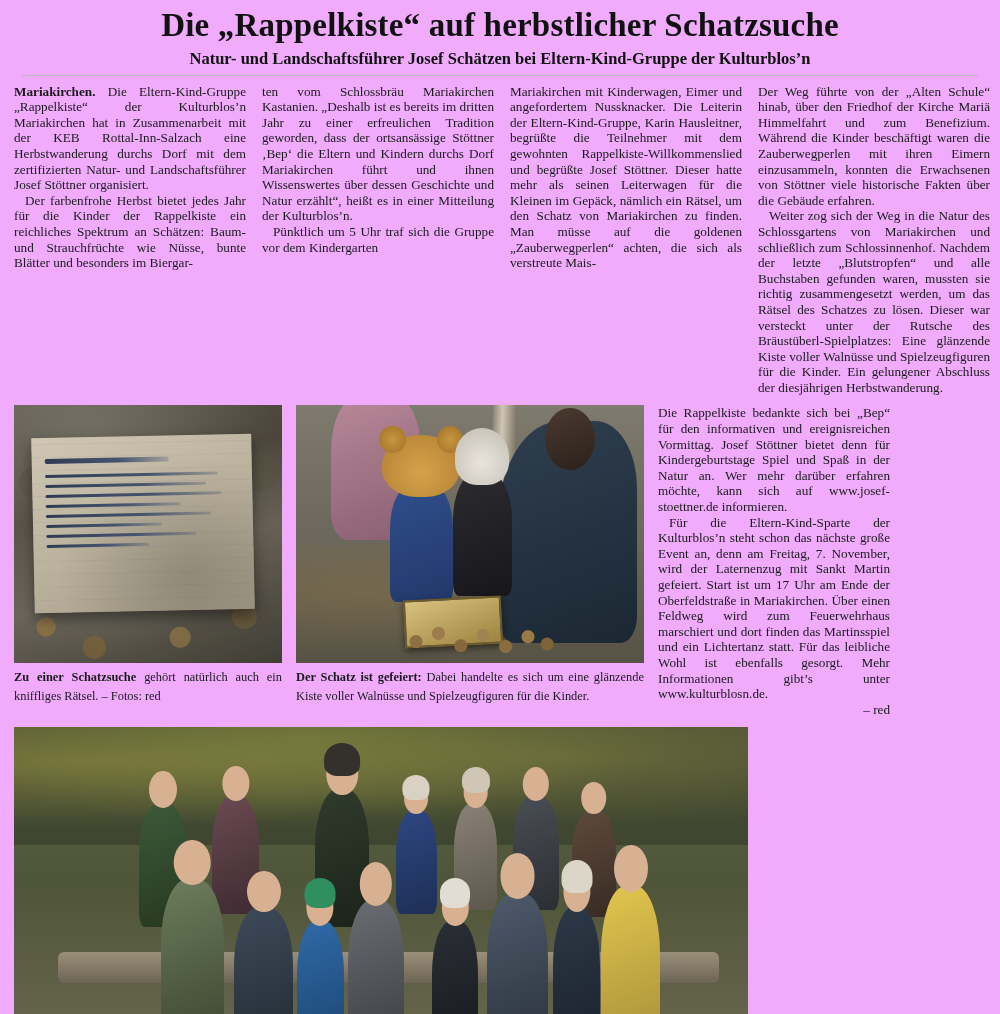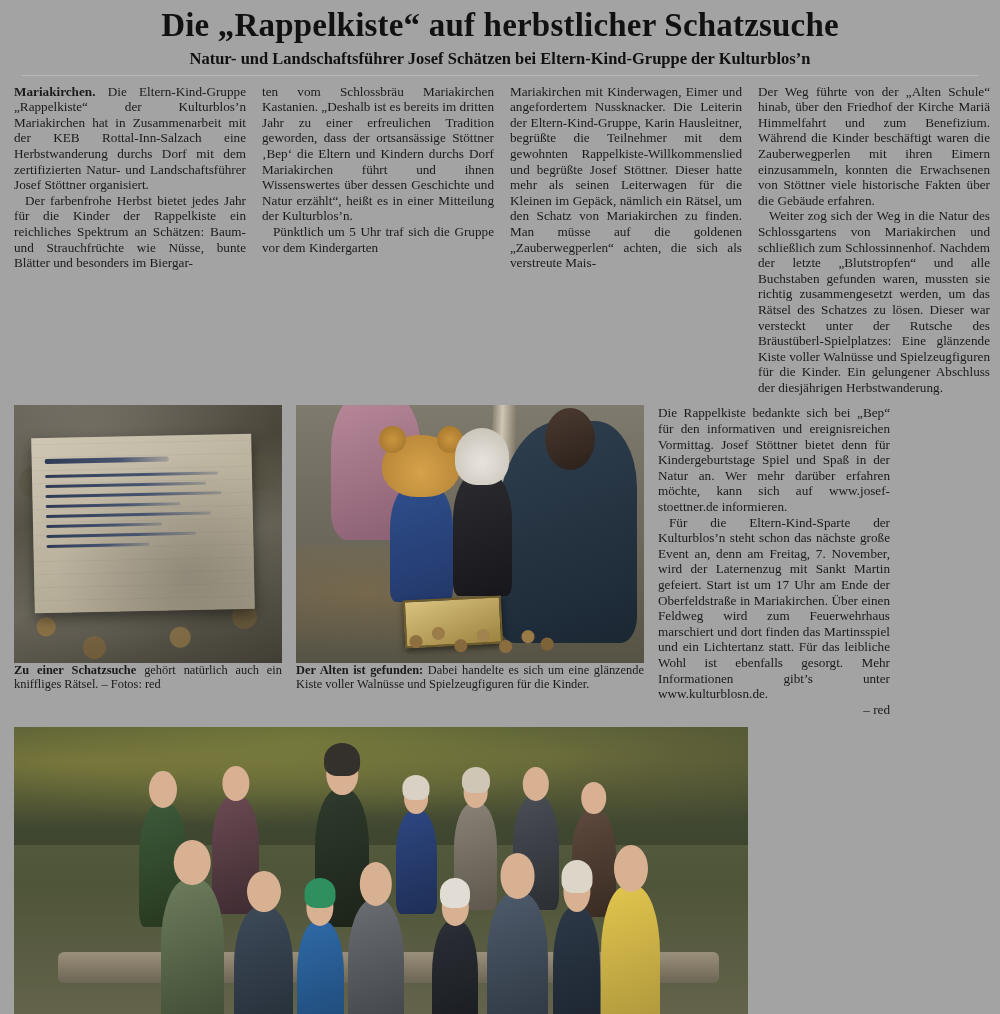--- a/index.html
+++ b/index.html
@@ -12,21 +12,21 @@
     height: 1014px;
     overflow: hidden;
     font-family: "Liberation Serif", serif;
     color: #1a1a1a;
     position: relative;
   }
   .page {
     position: relative;
     width: 1000px;
     height: 1014px;
-    background: #a3a3a3;
+    background: #f0abfc;
     padding: 0;
     box-sizing: border-box;
   }
 
   
   .headline-wrap {
     padding: 4px 28px 0 28px;
     text-align: center;
   }
   .headline {
@@ -95,22 +95,23 @@
 
   .photo {
     position: relative;
     width: 100%;
     overflow: hidden;
     background: #8d8d86;
     border: 0;
   }
   .caption {
     font-size: 12.4px;
-    line-height: 14px;
+    line-height: 19px;
     text-align: justify;
+    margin-top: 5px;
     font-family: "Liberation Serif", serif;
   }
   .caption b { font-weight: bold; }
   .credit { font-style: normal; }
 
   
   .big-row {
     display: flex;
     gap: 14px;
     padding: 10px 14px 0 14px;
@@ -369,21 +370,21 @@
         <div class="kid-a">
             <span class="hat"></span>
           </div>
         <div class="kid-b">
             <span class="hat"></span>
           </div>
         <div class="box"></div>
         <div class="nuts"></div>
       </div>
       <figcaption class="caption">
-        <b>Der Alten ist gefunden:</b>
+        <b>Der Schatz ist gefeiert:</b>
         <span>Dabei handelte es sich um eine glänzende Kiste voller Walnüsse und Spielzeugfiguren für die Kinder.</span>
       </figcaption>
     </figure>
 
     <div class="figure-right-col">
       <div class="col" style="width:auto;flex:none">
         <p class="noindent">Die Rappelkiste bedankte sich bei „Bep“ für den informativen und ereignisreichen Vormittag. Josef Stöttner bietet denn für Kindergeburtstage Spiel und Spaß in der Natur an. Wer mehr darüber erfahren möchte, kann sich auf www.josef-stoettner.de informieren.</p>
         <p>Für die Eltern-Kind-Sparte der Kulturblos’n steht schon das nächste große Event an, denn am Freitag, 7. November, wird der Laternenzug mit Sankt Martin gefeiert. Start ist um 17 Uhr am Ende der Oberfeldstraße in Mariakirchen. Über einen Feldweg wird zum Feuerwehrhaus marschiert und dort finden das Martinsspiel und ein Lichtertanz statt. Für das leibliche Wohl ist ebenfalls gesorgt. Mehr Informationen gibt’s unter www.kulturblosn.de.</p>
         <p class="tail-note" style="text-align:right;margin-top:0">– red</p>
       </div>

